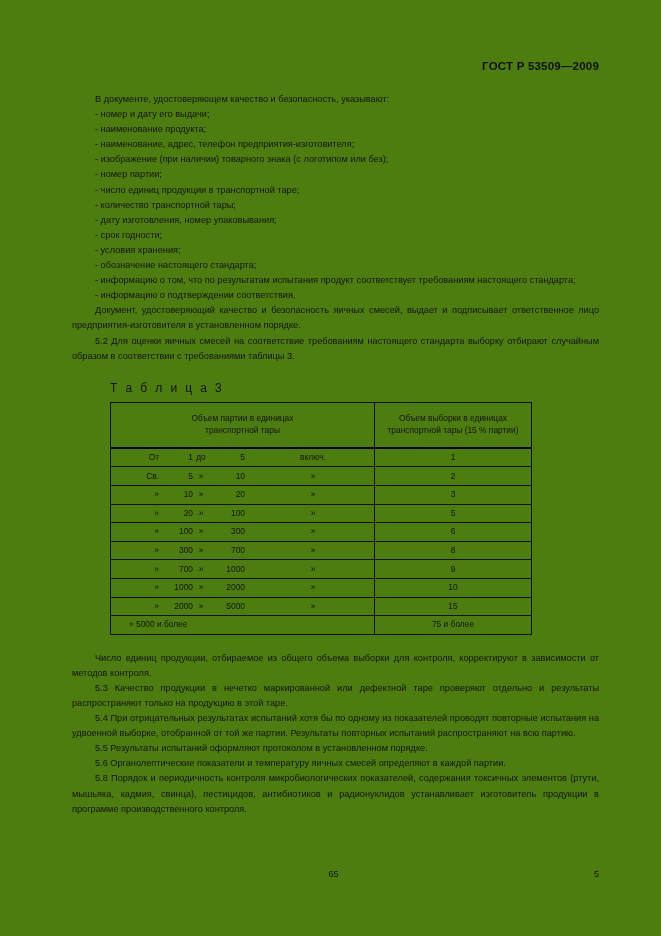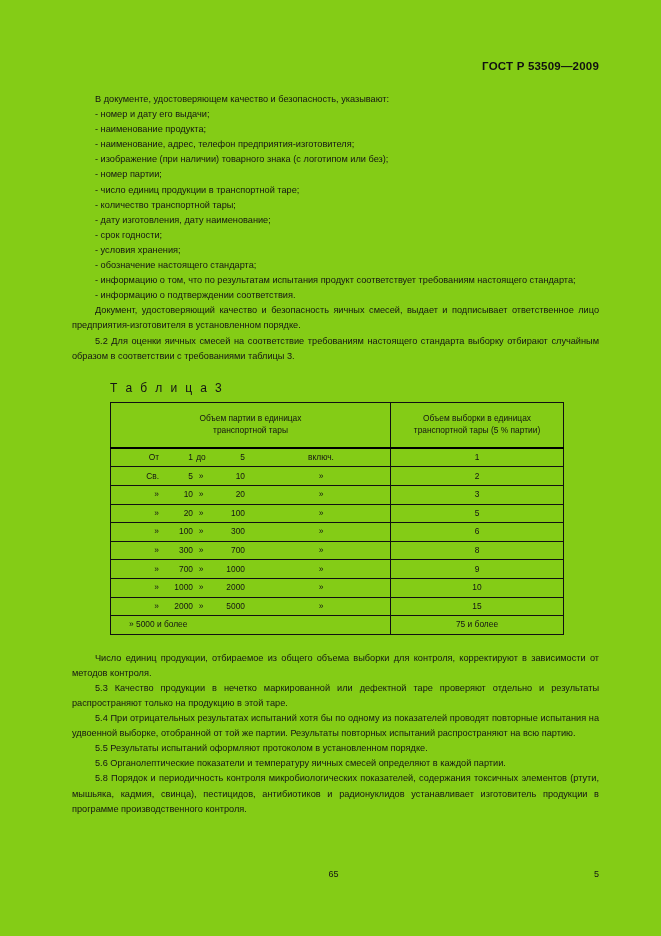--- a/index.html
+++ b/index.html
@@ -9,21 +9,21 @@
     background: #ffffff;
   }
   body {
     font-family: "Liberation Sans", sans-serif;
     color: #0d0d0d;
   }
   .page {
     position: relative;
     width: 661px;
     height: 936px;
-    background: #84cc16;
+    background: #4d7c0f;
     overflow: hidden;
     box-sizing: border-box;
   }
   .header {
     position: absolute;
     top: 60px;
     left: 72px;
     right: 62px;
     text-align: right;
     font-size: 11.5px;
@@ -77,21 +77,21 @@
     font-weight: normal;
     font-size: 8.4px;
     color: #141414;
     padding: 0;
   }
   table.gost thead th {
     height: 40px;
     text-align: center;
     line-height: 11.5px;
     border-bottom: 2px solid #000;
-    padding: 2px 12px;
+    padding: 2px 4px;
     vertical-align: middle;
   }
   table.gost tbody td {
     height: 17.6px;
     vertical-align: middle;
   }
   .col-left { width: 255px; }
   .col-right { width: 148px; text-align: center; }
 
   
@@ -152,21 +152,21 @@
     <p class="para">В документе, удостоверяющем качество и безопасность, указывают:</p>
 
     <div class="blocklist">
       <p class="listitem">- номер и дату его выдачи;</p>
       <p class="listitem">- наименование продукта;</p>
       <p class="listitem">- наименование, адрес, телефон предприятия-изготовителя;</p>
       <p class="listitem">- изображение (при наличии) товарного знака (с логотипом или без);</p>
       <p class="listitem">- номер партии;</p>
       <p class="listitem">- число единиц продукции в транспортной таре;</p>
       <p class="listitem">- количество транспортной тары;</p>
-      <p class="listitem">- дату изготовления, дату наименование;</p>
+      <p class="listitem">- дату изготовления, номер упаковывания;</p>
       <p class="listitem">- срок годности;</p>
       <p class="listitem">- условия хранения;</p>
       <p class="listitem">- обозначение настоящего стандарта;</p>
       <p class="para">- информацию о том, что по результатам испытания продукт соответствует требованиям настоящего стандарта;</p>
       <p class="listitem">- информацию о подтверждении соответствия.</p>
     </div>
 
     <p class="para">Документ, удостоверяющий качество и безопасность яичных смесей, выдает и подписывает ответственное лицо предприятия-изготовителя в установленном порядке.</p>
     <p class="para">5.2  Для оценки яичных смесей на соответствие требованиям настоящего стандарта выборку отбирают случайным образом в соответствии с требованиями таблицы 3.</p>
 
@@ -174,21 +174,21 @@
       <div class="table-caption">Т а б л и ц а  3</div>
       <table class="gost">
         <thead>
           <tr>
             <th class="col-left">
               <span>Объем партии в единицах</span><br>
               <span>транспортной тары</span>
             </th>
             <th class="col-right">
               <span>Объем выборки в единицах</span><br>
-              <span>транспортной тары (5 % партии)</span>
+              <span>транспортной тары (15 % партии)</span>
             </th>
           </tr>
         </thead>
         <tbody>
           <tr>
             <td class="col-left">
               <span class="range">
                 <span class="r-prefix">От</span>
                 <span class="r-n1">1</span>
                 <span class="r-sep">до</span>

